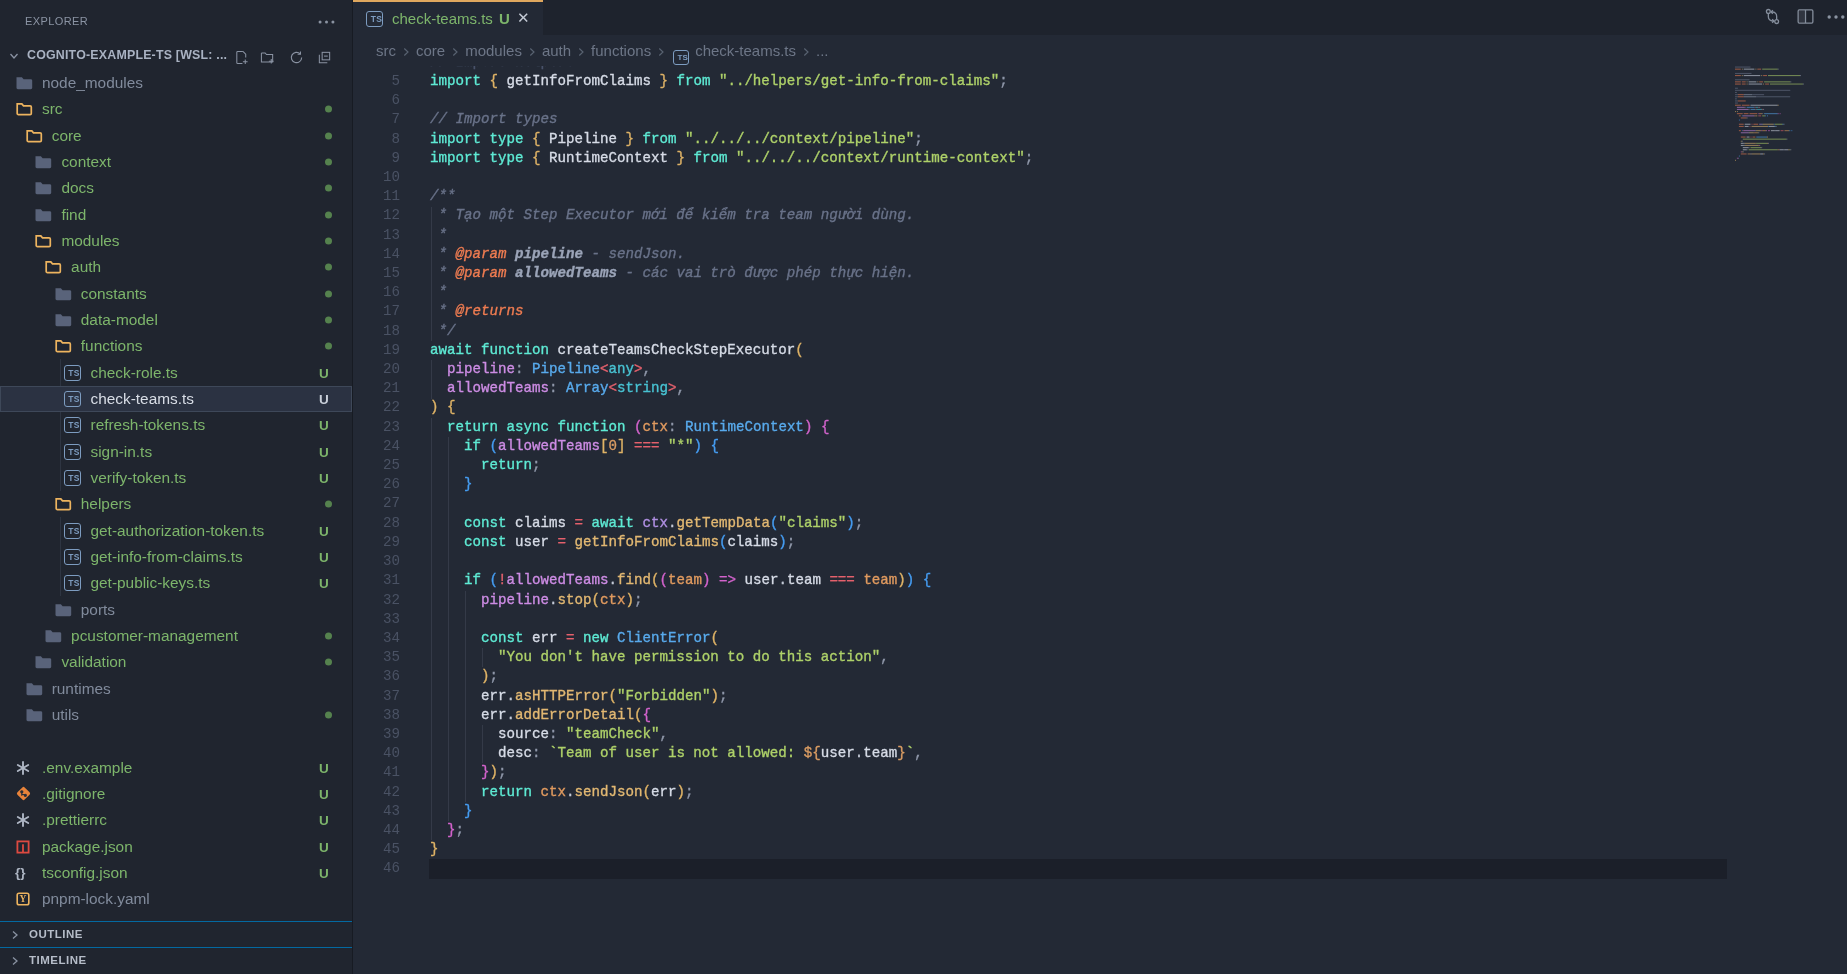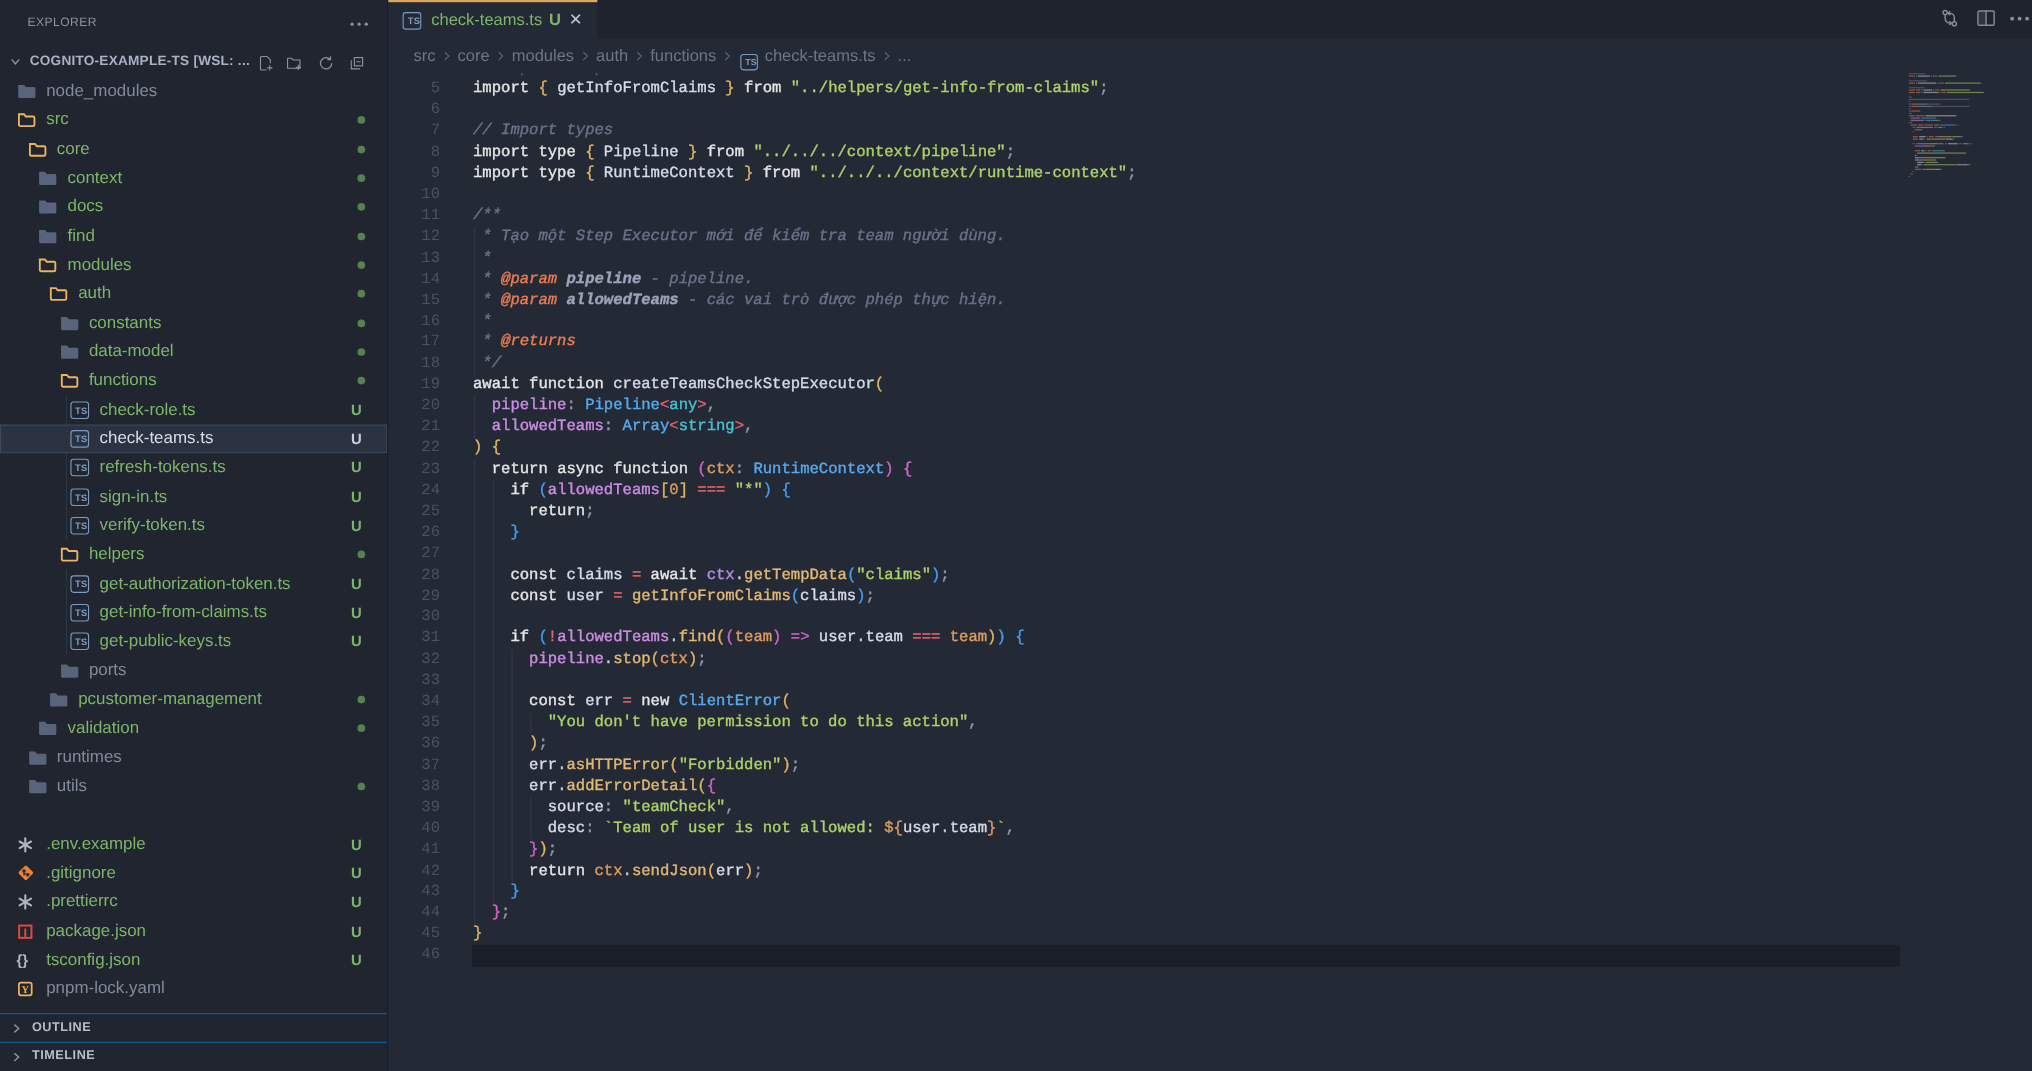--- a/index.html
+++ b/index.html
@@ -34,21 +34,21 @@
 .edicons{position:absolute;top:7px;color:#848d9b}
 #breadcrumb{position:absolute;left:0;top:35px;width:1494px;height:31px;background:#232935;font-size:15px;color:#6d7687;line-height:31px;white-space:nowrap}
 #breadcrumb .bi{margin:0}
 #breadcrumb .bsep{margin:0 4px}
 #breadcrumb .tsic{display:inline-block;vertical-align:-3.5px;margin:0 6px 0 2px;width:16px;height:15px;line-height:13px;font-size:8px}
 #codewrap{position:absolute;left:0;top:66px;width:1494px;height:908px;overflow:hidden}
 #linebar{position:absolute;left:76px;top:793.4px;width:1298px;height:19.2px;background:#1b1f29}
 .ig{position:absolute;width:1px;background:#343a48}
 #gutter{position:absolute;left:0;top:-13.2px;width:47px;text-align:right;color:#4a5264;font-family:"Liberation Mono",monospace;font-size:14.17px;line-height:19.2px;white-space:pre}
 #code{position:absolute;left:77px;top:-13.2px;font-family:"Liberation Mono",monospace;font-size:14.17px;line-height:19.2px;white-space:pre;color:#d8dde6;-webkit-text-stroke:0.35px currentColor}
-.k{color:#e5e5e5}
+.k{color:#5eead4}
 .kc{color:#ef7c51}
 .p{color:#8f97a9}
 .d{color:#c3c9d6}
 .v{color:#d6dbe6}
 .pp{color:#cd8ce4}
 .lv{color:#b08fe2}
 .pr{color:#e09a5f}
 .fn{color:#e2b872}
 .ty{color:#58aaec}
 .cy{color:#48c2d2}
@@ -438,21 +438,21 @@
     <pre id="code"><span class="sl">// Import helpers</span>
 <span class="k">import</span> <span class="b1">{</span> <span class="v">getInfoFromClaims</span> <span class="b1">}</span> <span class="k">from</span> <span class="st">"../helpers/get-info-from-claims"</span><span class="p">;</span>
 
 <span class="cm">// Import types</span>
 <span class="k">import</span> <span class="k">type</span> <span class="b1">{</span> <span class="v">Pipeline</span> <span class="b1">}</span> <span class="k">from</span> <span class="st">"../../../context/pipeline"</span><span class="p">;</span>
 <span class="k">import</span> <span class="k">type</span> <span class="b1">{</span> <span class="v">RuntimeContext</span> <span class="b1">}</span> <span class="k">from</span> <span class="st">"../../../context/runtime-context"</span><span class="p">;</span>
 
 <span class="cm">/**</span>
 <span class="cm"> * Tạo một Step Executor mới để kiểm tra team người dùng.</span>
 <span class="cm"> *</span>
-<span class="cm"> * </span><span class="kc">@param</span><span class="cb"> pipeline</span><span class="cm"> - pipeline.</span>
+<span class="cm"> * </span><span class="kc">@param</span><span class="cb"> pipeline</span><span class="cm"> - sendJson.</span>
 <span class="cm"> * </span><span class="kc">@param</span><span class="cb"> allowedTeams</span><span class="cm"> - các vai trò được phép thực hiện.</span>
 <span class="cm"> *</span>
 <span class="cm"> * </span><span class="kc">@returns</span>
 <span class="cm"> */</span>
 <span class="k">await</span> <span class="k">function</span> <span class="v">createTeamsCheckStepExecutor</span><span class="b1">(</span>
   <span class="pp">pipeline</span><span class="p">:</span> <span class="ty">Pipeline</span><span class="rd">&lt;</span><span class="cy">any</span><span class="rd">&gt;</span><span class="p">,</span>
   <span class="pp">allowedTeams</span><span class="p">:</span> <span class="ty">Array</span><span class="rd">&lt;</span><span class="cy">string</span><span class="rd">&gt;</span><span class="p">,</span>
 <span class="b1">)</span> <span class="b1">{</span>
   <span class="k">return</span> <span class="k">async</span> <span class="k">function</span> <span class="b2">(</span><span class="pr">ctx</span><span class="p">:</span> <span class="ty">RuntimeContext</span><span class="b2">)</span> <span class="b2">{</span>
     <span class="k">if</span> <span class="b3">(</span><span class="pp">allowedTeams</span><span class="b1">[</span><span class="nm">0</span><span class="b1">]</span> <span class="rd">===</span> <span class="st">"*"</span><span class="b3">)</span> <span class="b3">{</span>

